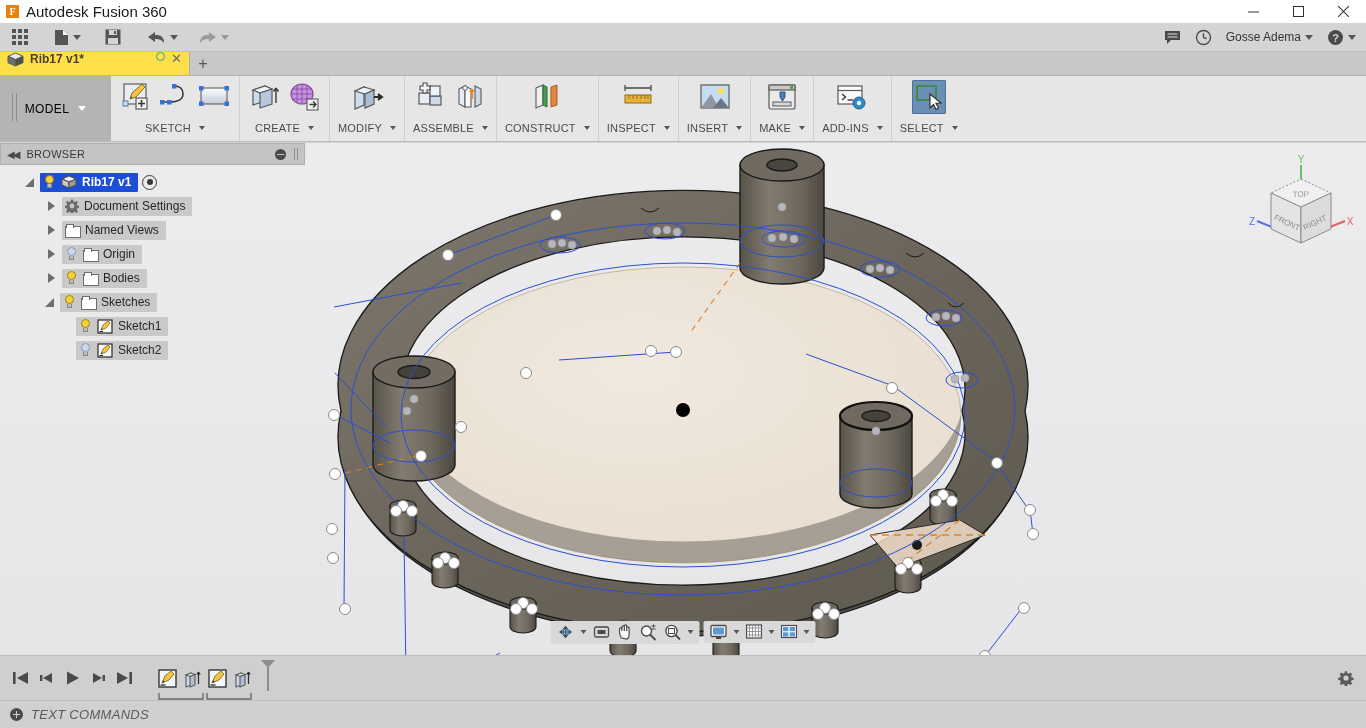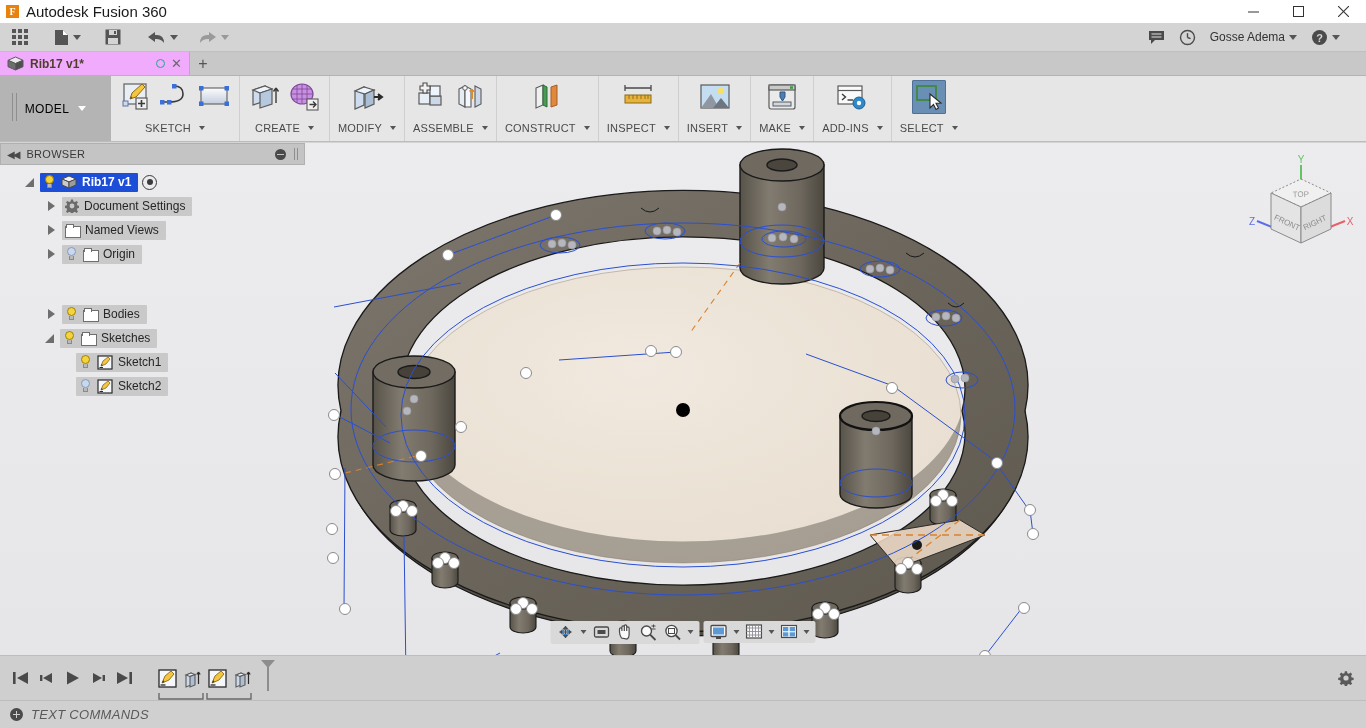--- a/index.html
+++ b/index.html
@@ -39,31 +39,31 @@
   .qat-btn { display: flex; align-items: center; height: 29px; padding: 0 6px; cursor: default; }
   .caret { width: 0; height: 0; border-left: 4px solid transparent; border-right: 4px solid transparent;
            border-top: 5px solid #555; margin-left: 4px; }
   .caret.sm { border-left-width: 3px; border-right-width: 3px; border-top-width: 4px; }
   .caret.light { border-top-color: #ffffff; }
   .caret.dim { border-top-color: #999; }
 
   .grid-icon { display: grid; grid-template-columns: repeat(3, 4px); grid-template-rows: repeat(3, 4px); gap: 2px; }
   .grid-icon i { background: #555; display: block; }
 
-  #qat-right { position: absolute; right: 20px; display: flex; align-items: flex-start; gap: 2px; }
+  #qat-right { position: absolute; right: 4px; display: flex; align-items: flex-start; gap: 2px; }
   #username { font-size: 12px; color: #333; }
 
   
   #tabstrip {
     height: 24px; background: #c8c8c8; display: flex; align-items: stretch;
     border-bottom: 1px solid #b4b4b4;
   }
   .doctab {
-    display: flex; align-items: center; gap: 6px; padding: 0 7px;
-    background: #f0abfc; border-right: 1px solid #b0b0b0;
+    display: flex; gap: 6px; padding: 0 7px;
+    background: #fde047; border-right: 1px solid #b0b0b0;
     font-size: 12px; color: #5a4a32; min-width: 190px;
   }
   .doctab-name { flex: 1; font-weight: bold; font-size: 12px; color: #4d3f2a; }
   .tab-dot { width: 9px; height: 9px; border: 1.5px solid #2fa098; border-radius: 50%; }
   .tab-close { font-size: 13px; color: #6a6a6a; line-height: 1; }
   .newtab { width: 26px; display: flex; align-items: center; justify-content: center;
             font-size: 16px; color: #555; background: #c8c8c8; }
 
   
   #ribbon {
@@ -951,21 +951,21 @@
       <span class="tchip">
         <span class="bulb off">
             <span class="glass"></span>
             <span class="base"></span>
           </span>
         <span class="folder"></span>
         <span class="tlabel">Origin</span>
       </span>
     </div>
 
-    <div class="tnode" style="padding-left:40px;margin-top:36px;">
+    <div class="tnode" style="padding-left:40px;">
       <span class="tw">
           <span class="tri-closed"></span>
         </span>
       <span class="tchip">
         <span class="bulb">
             <span class="glass"></span>
             <span class="base"></span>
           </span>
         <span class="folder"></span>
         <span class="tlabel">Bodies</span>

